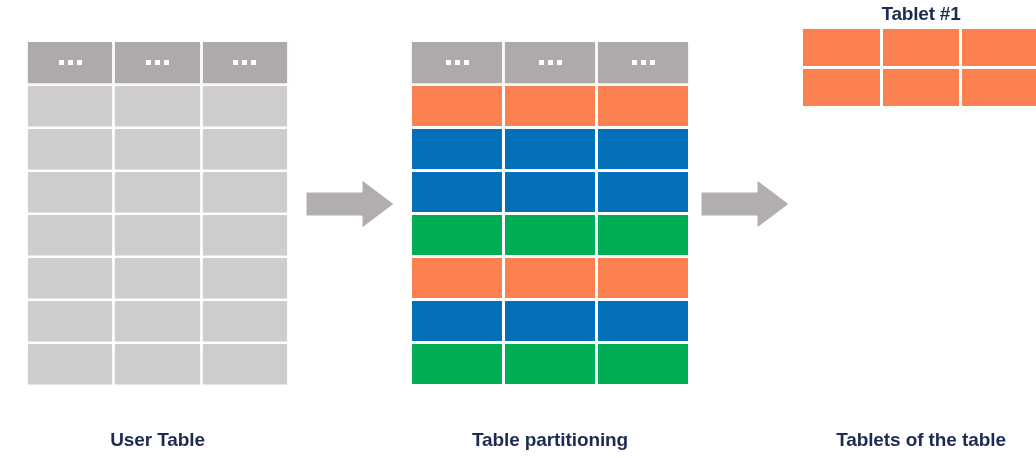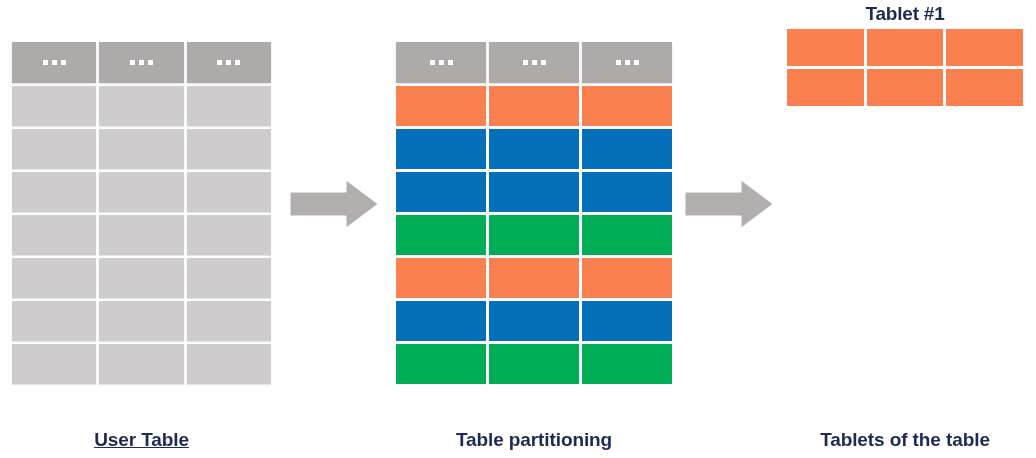--- a/index.html
+++ b/index.html
@@ -11,21 +11,21 @@
     width: 1036px;
     height: 458px;
     position: relative;
     overflow: hidden;
     font-family: "Liberation Sans", sans-serif;
     -webkit-font-smoothing: antialiased;
   }
 
   .stage {
     position: absolute;
-    left: 0; top: 0;
+    left: 16px; top: 0;
     width: 888px;
     height: 458px;
   }
 
   
   .tbl {
     position: absolute;
     display: flex;
     flex-direction: column;
     gap: 3px;
@@ -131,21 +131,21 @@
   
   .caption {
     position: absolute;
     font-size: 19px;
     font-weight: bold;
     color: #1d2a54;
     letter-spacing: -0.1px;
     text-align: center;
     line-height: 1;
   }
-  #caption-user   { left: 12px;  top: 430px; width: 259px; text-decoration: underline; }
+  #caption-user   { left: 12px;  top: 430px; width: 259px; }
   #caption-part   { left: 396px; top: 430px; width: 276px; }
   #caption-tablet { left: 782px; top: 430px; width: 246px; }
 </style>
 </head>
 <body>
 
 <div class="stage">
 
   <div class="tbl" id="user-table">
       <div class="row head">

